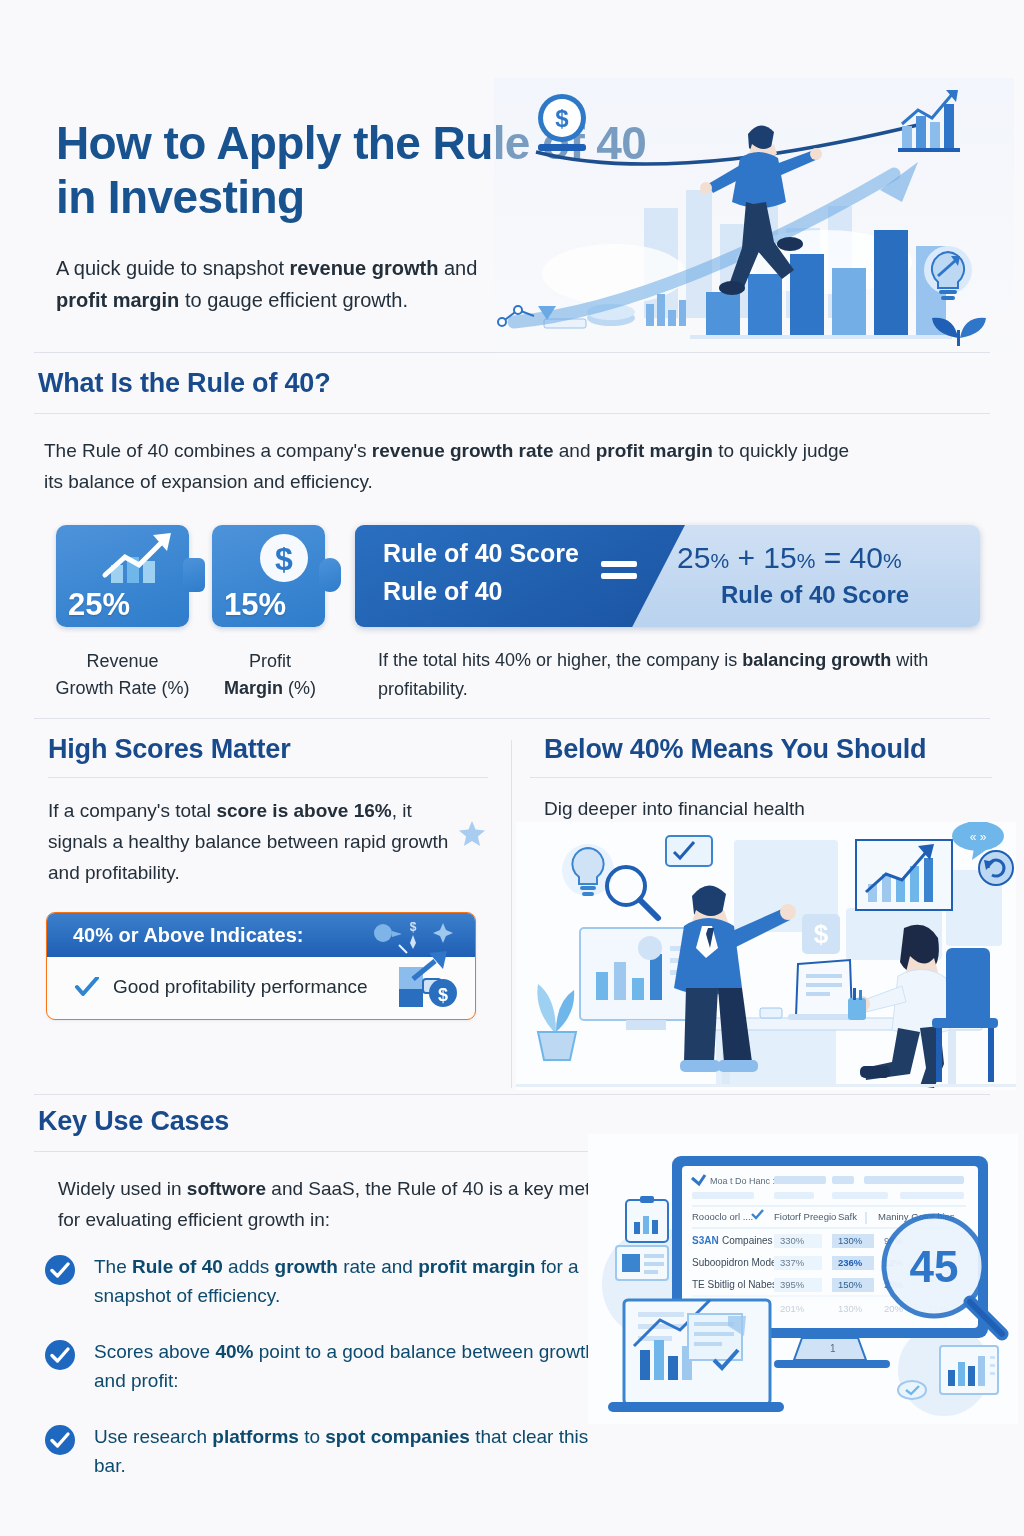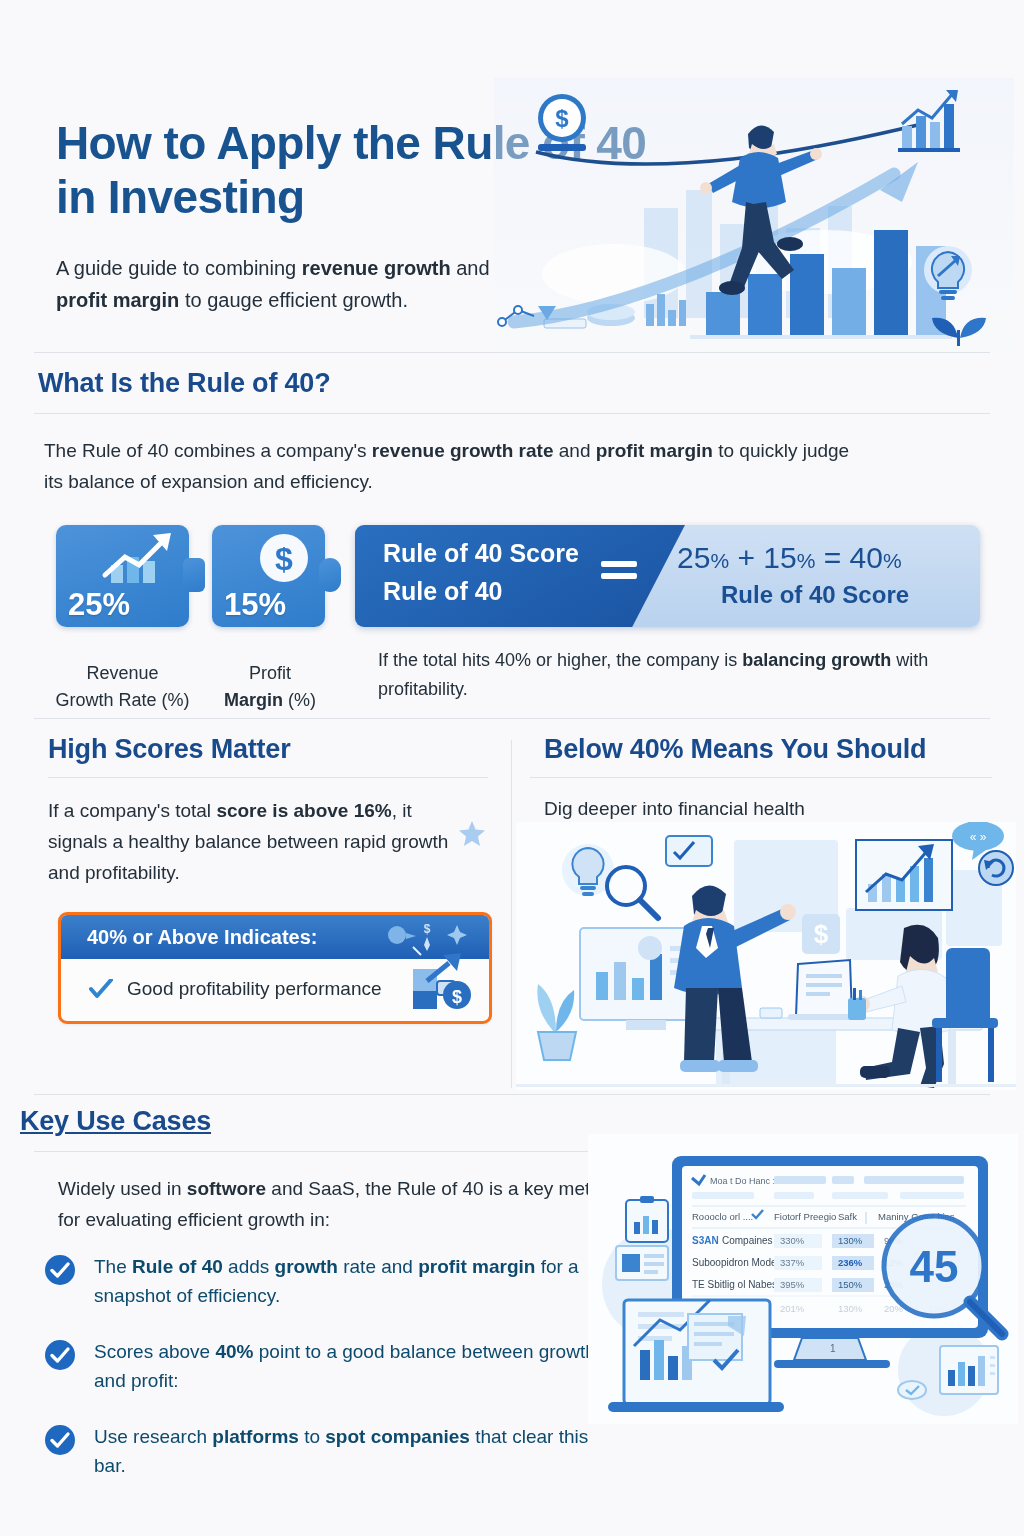--- a/index.html
+++ b/index.html
@@ -70,41 +70,41 @@
     clip-path:polygon(0 0,100% 0,84% 100%,0 100%);
   }
   .banner-l1{position:absolute;left:28px;top:14px;color:#fff;font-size:25px;font-weight:700;}
   .banner-l2{position:absolute;left:28px;top:52px;color:#fff;font-size:25px;font-weight:700;}
   .eqsign{position:absolute;left:246px;top:36px;width:36px;}
   .eqsign i{display:block;height:6px;background:#fff;border-radius:2px;margin-bottom:6px;}
   .banner-r1{position:absolute;left:322px;top:16px;color:#1b4f93;font-size:30px;font-weight:400;white-space:nowrap;}
   .banner-r1 .sm{font-size:21px;}
   .banner-r2{position:absolute;left:366px;top:56px;color:#1b4f93;font-size:24px;font-weight:700;}
 
-  .cap{position:absolute;font-size:18px;line-height:1.5;color:#24313d;text-align:center;margin-top:12px;}
+  .cap{position:absolute;font-size:18px;line-height:1.5;color:#24313d;text-align:center;}
   .cap1{left:40px;top:128px;width:165px;}
   .cap2{left:205px;top:128px;width:130px;}
   .note{position:absolute;left:378px;top:126px;width:600px;font-size:18px;line-height:1.6;color:#23303c;}
 
   .s2-divider{position:absolute;left:34px;top:718px;width:956px;}
 
   
   .cols{position:absolute;left:0;top:734px;width:1024px;height:356px;}
   .colL{position:absolute;left:0;top:0;width:510px;}
   .colR{position:absolute;left:512px;top:0;width:512px;}
   .vdiv{position:absolute;left:511px;top:6px;width:1px;height:348px;background:#dfe2e8;}
   .colL .sec-title{margin-left:48px;}
   .colL .rule{margin:12px 48px 0 48px;width:440px;}
   .colL .body-text{margin:18px 48px 0 48px;font-size:19px;}
   .star{position:absolute;left:458px;top:820px;width:28px;height:28px;}
 
   .card{
     position:absolute;left:46px;top:178px;width:428px;
-    border:3px solid #f97316;border-radius:9px;background:#fcfcfd;
-    box-shadow:0 1px 3px rgba(40,70,110,.07);overflow:hidden;margin-left:12px;
+    border:1px solid #f97316;border-radius:9px;background:#fcfcfd;
+    box-shadow:0 1px 3px rgba(40,70,110,.07);overflow:hidden;
   }
   .card-head{
     position:relative;height:44px;
     background:linear-gradient(180deg,#3c80cb,#1f5fb5);
   }
   .card-head .ttl{position:absolute;left:26px;top:11px;color:#fff;font-size:20px;font-weight:700;}
   .card-head .deco{position:absolute;right:14px;top:4px;}
   .card-body{position:relative;padding:14px 0 16px 0;}
   .citem{display:flex;align-items:center;gap:14px;padding:5px 0 5px 28px;font-size:19px;color:#22303c;}
   .check{flex:0 0 auto;width:24px;height:20px;}
@@ -112,38 +112,38 @@
 
   .colR .sec-title{margin-left:32px;}
   .colR .rule{margin:12px 32px 0 18px;width:462px;}
   .colR .body-text{margin:16px 32px 0 32px;font-size:19px;}
   .office-art{position:absolute;left:516px;top:822px;width:500px;height:268px;}
 
   .s3-divider{position:absolute;left:34px;top:1094px;width:956px;}
 
   
   .s3{position:absolute;left:0;top:1106px;width:1024px;}
-  .s3 .sec-title{margin-left:20px;text-decoration:underline;}
+  .s3 .sec-title{margin-left:38px;}
   .s3 .rule{margin:14px 34px 0 34px;width:956px;}
   .s3 .intro{margin:22px 0 0 58px;width:560px;font-size:19px;line-height:1.62;color:#23303c;}
   .bullets{position:absolute;left:44px;top:146px;width:570px;}
   .bullet{display:flex;gap:18px;margin-bottom:26px;}
   .bdot{flex:0 0 auto;width:32px;height:32px;margin-top:2px;}
   .btxt{font-size:19px;line-height:1.55;color:#0c4a6e;}
   .dash-art{position:absolute;left:588px;top:1134px;width:430px;height:290px;}
 </style>
 </head>
 <body>
 
 <div class="page">
 
   <div class="hero">
     <div class="hero-title">How to Apply the Rule of 40 in Investing</div>
     <div class="hero-sub">
-      <span>A guide guide to combining </span><b>revenue growth</b><span> and </span><b>profit margin</b><span> to gauge efficient growth.</span>
+      <span>A quick guide to snapshot </span><b>revenue growth</b><span> and </span><b>profit margin</b><span> to gauge efficient growth.</span>
     </div>
 
     <svg class="hero-art" viewBox="0 0 520 280">
       <defs>
         <linearGradient id="hg" x1="0" y1="0" x2="0" y2="1">
           <stop offset="0" stop-color="#eaf2fc"></stop>
             <stop offset="1" stop-color="#f9fbfe"></stop>
         </linearGradient>
       </defs>
       <rect width="520" height="280" fill="url(#hg)" opacity=".45"></rect>

